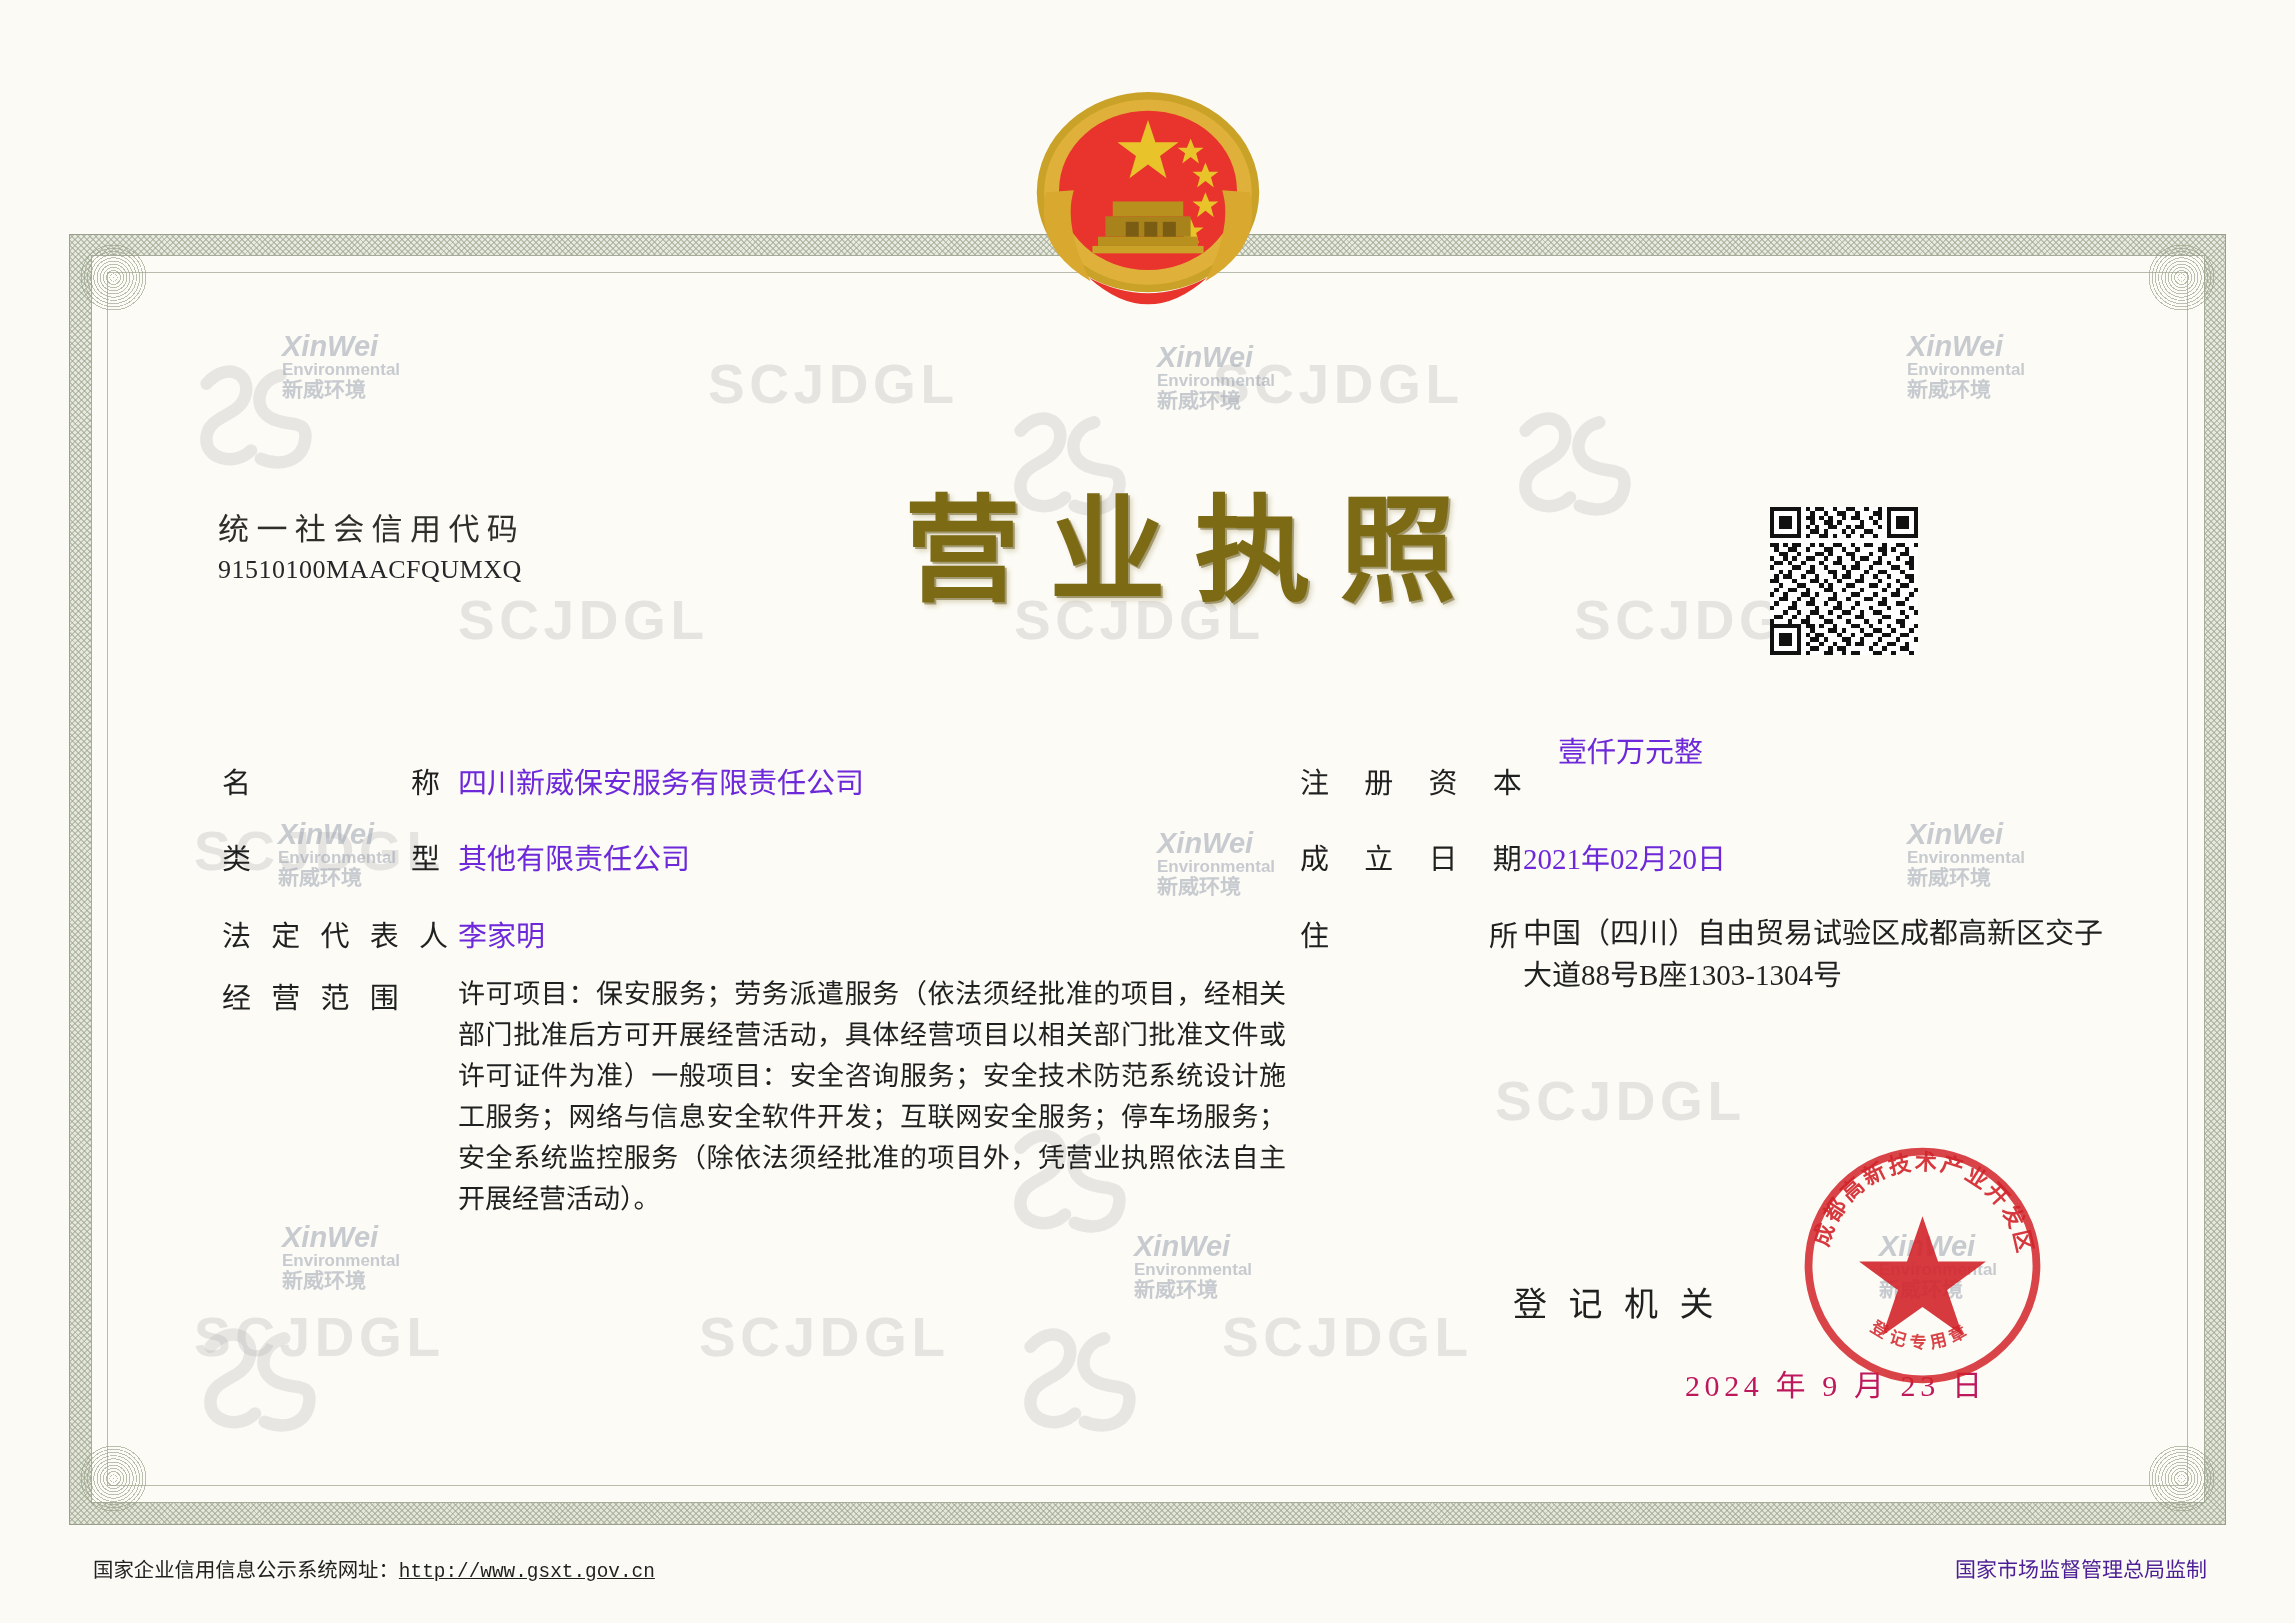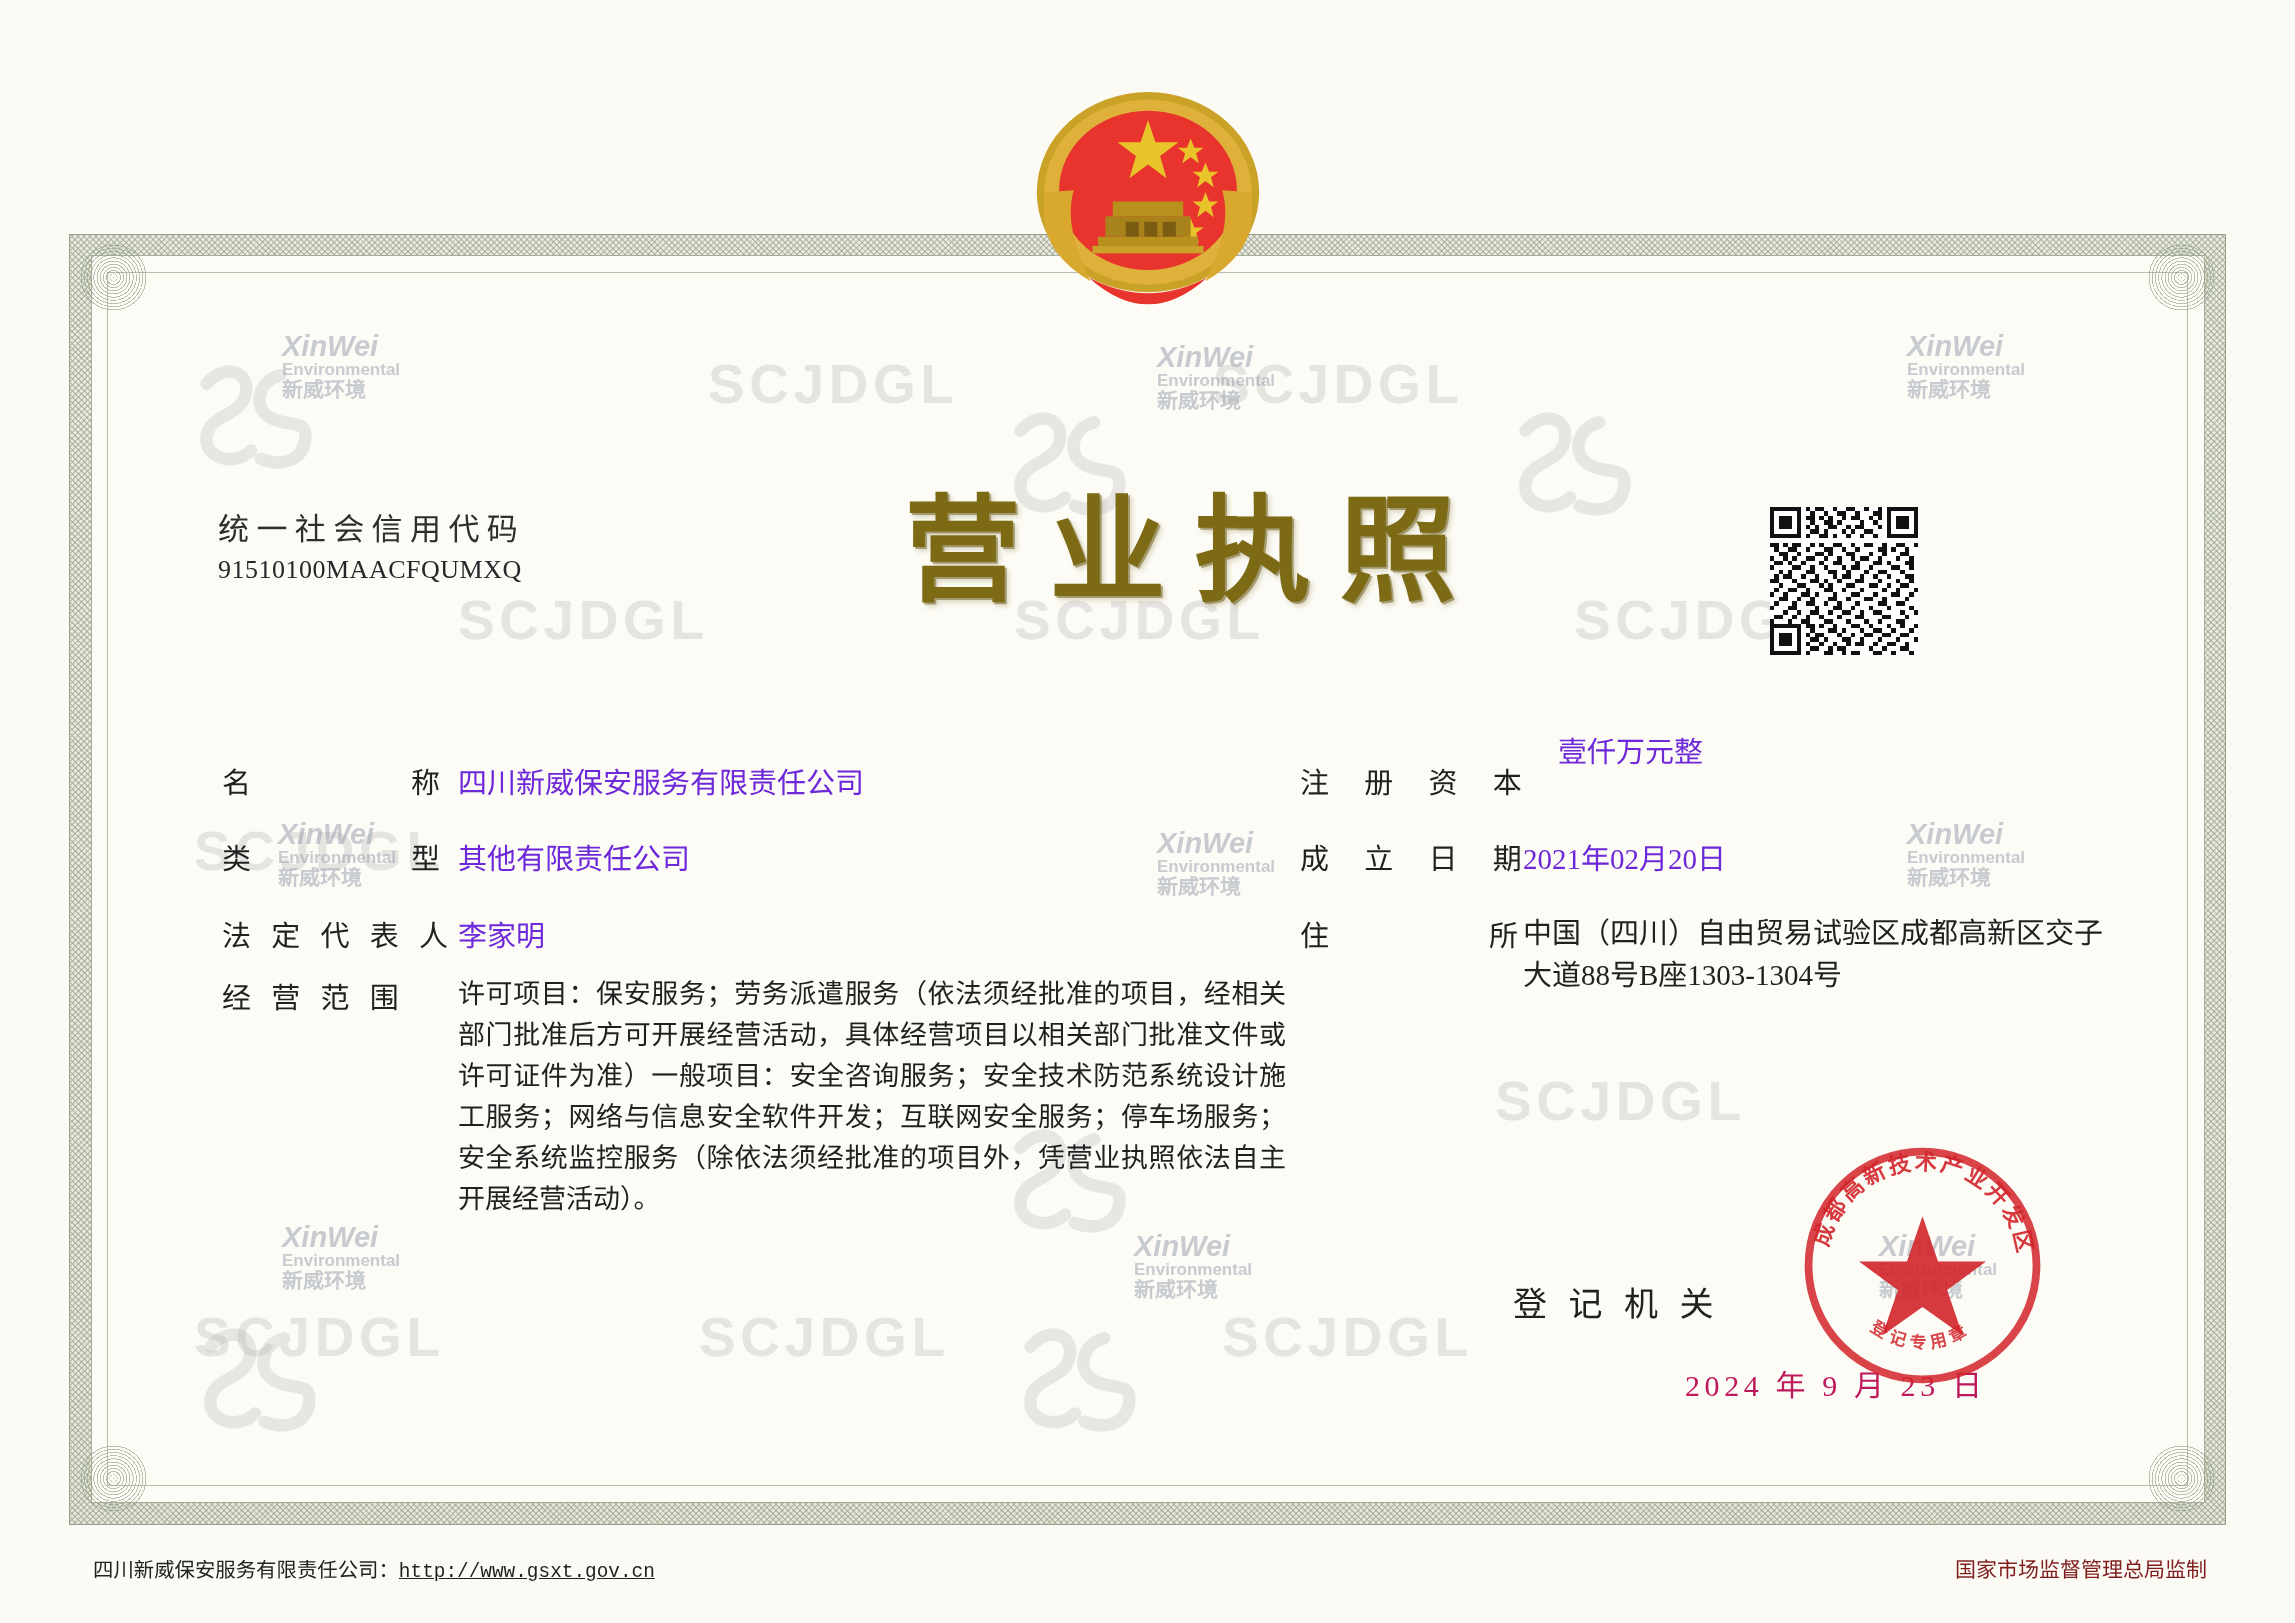--- a/index.html
+++ b/index.html
@@ -268,21 +268,21 @@
   #footer-left .url {
     font-family: "Liberation Mono", monospace;
     font-size: 19.4px;
     text-decoration: underline;
   }
   #footer-right {
     position: absolute;
     right: 88px;
     top: 1553px;
     font-size: 21px;
-    color: #7f1d1d;
+    color: #4c1d95;
     font-family: "Liberation Serif", serif;
     white-space: nowrap;
   }
 </style>
 </head>
 <body>
 
 <div id="cert-page">
 
   <div id="border-outer"></div>
@@ -723,18 +723,18 @@
       <text font-family="'Liberation Serif', serif" font-size="17" font-weight="700" fill="#d2232a" opacity="0.9" letter-spacing="2.2">
         <textPath href="#sealArcTop" startOffset="6%">成都高新技术产业开发区市场监督管理局</textPath>
       </text>
       <text font-family="'Liberation Serif', serif" font-size="13" font-weight="700" fill="#d2232a" opacity="0.85" letter-spacing="4">
         <textPath href="#sealArcBottom" startOffset="28%">登记专用章</textPath>
       </text>
     </svg>
   </div>
 
   <div id="footer-left">
-    <span>四川新威保安服务有限责任公司：</span><span class="url">http://www.gsxt.gov.cn</span>
+    <span>国家企业信用信息公示系统网址：</span><span class="url">http://www.gsxt.gov.cn</span>
   </div>
   <div id="footer-right">国家市场监督管理总局监制</div>
 
 </div>
 
 
 </body></html>

